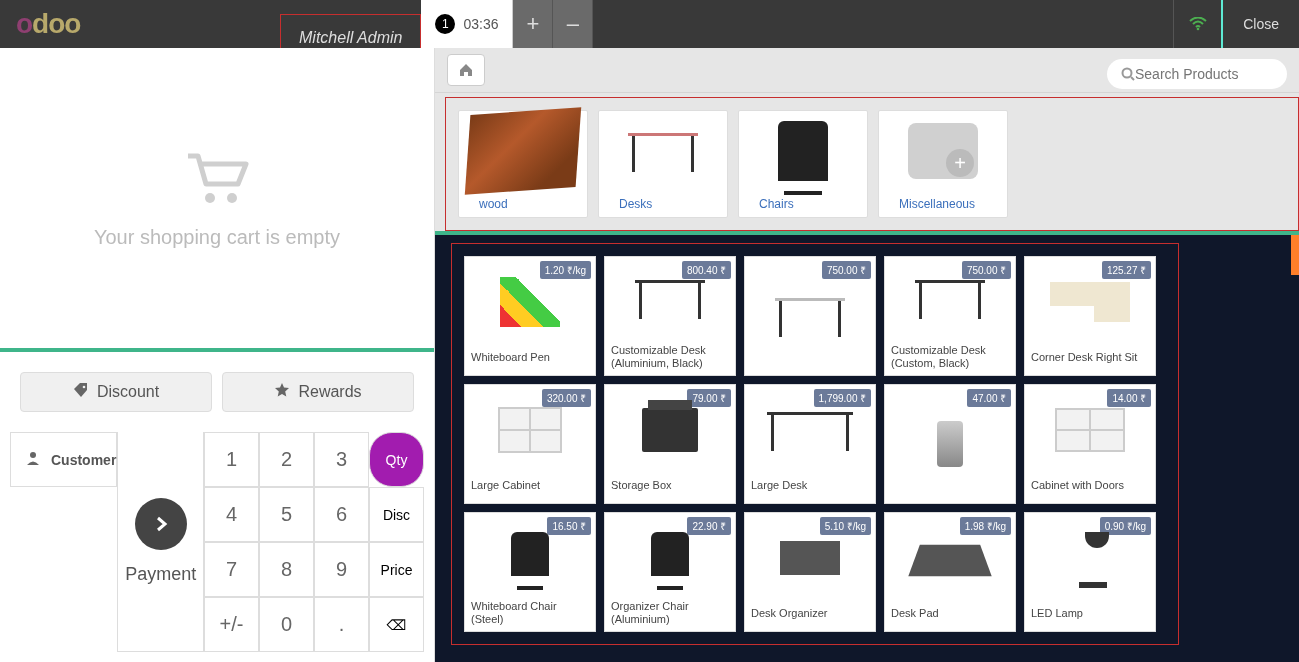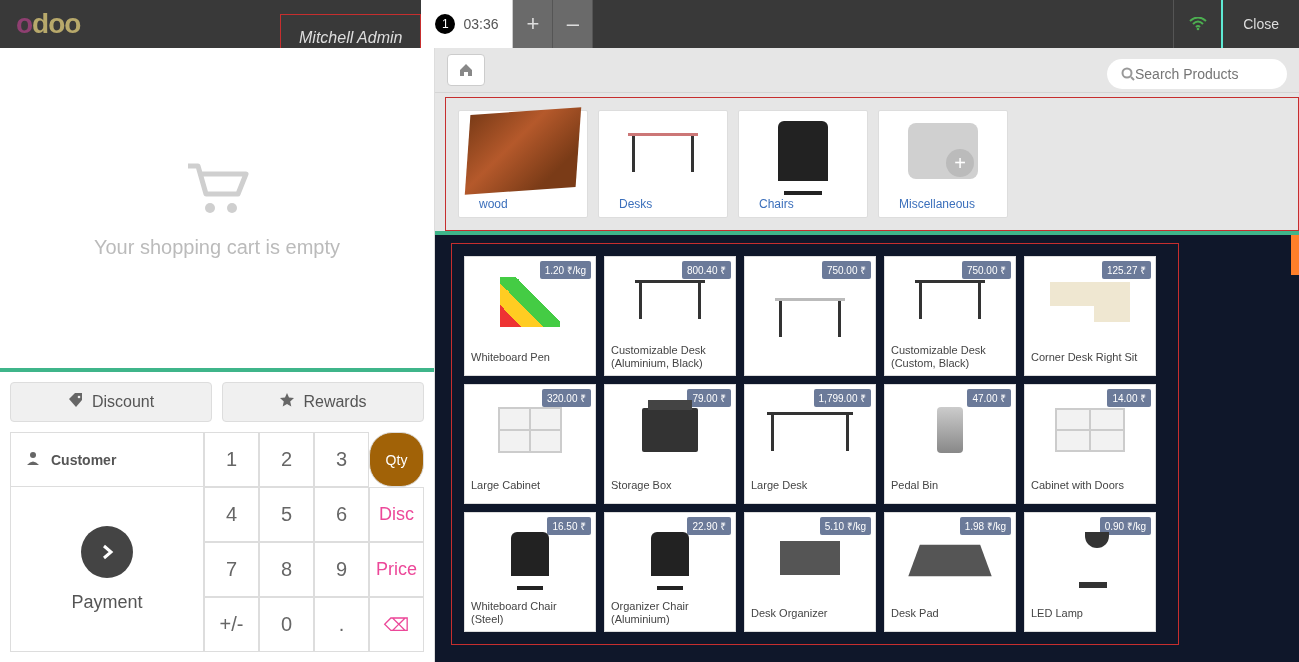--- a/index.html
+++ b/index.html
@@ -25,32 +25,32 @@
 
   
   .main { display:flex; height: calc(100% - 48px); }
 
   
   .left { width: 435px; background:#fff; display:flex; flex-direction:column; border-right:1px solid #ddd;}
   .cart-area { flex:1; display:flex; flex-direction:column; align-items:center; justify-content:center; color:#bbb; background:#fff;}
   .cart-area .cart-svg { width:70px; height:60px; margin-bottom:18px; }
   .cart-area .empty { font-size:20px; color:#bbb; font-weight:400;}
   .green-sep { height:4px; background:#3fb58a; width:100%; }
-  .buttons-row { display:flex; gap:10px; padding:10px;}
+  .buttons-row { display:flex; gap:10px; padding:20px;}
   .big-btn { flex:1; height:40px; background:#f0f0f0; border:1px solid #ddd; border-radius:4px; display:flex; align-items:center; justify-content:center; gap:8px; font-size:16px; color:#555;}
   .pad-area { display:flex; padding:0 10px 10px 10px; gap:0;}
-  .customer-col { width: 200px; display:flex; flex-direction:column; }
+  .customer-col { width: 200px; display:flex; flex-direction:row; }
   .customer-cell { height:55px; background:#fff; border:1px solid #ddd; display:flex; align-items:center; gap:10px; padding-left:14px; font-size:14px; color:#555; font-weight:600;}
   .payment-cell { flex:1; background:#fff; border:1px solid #ddd; border-top:none; display:flex; flex-direction:column; align-items:center; justify-content:center; gap:14px;}
   .payment-circle { width:52px; height:52px; border-radius:50%; background:#444; display:flex; align-items:center; justify-content:center; color:#fff;}
   .payment-label { font-size:18px; color:#555;}
   .keypad { display:grid; grid-template-columns: repeat(3, 55px) 55px; grid-auto-rows:55px;}
   .key { background:#fff; border:1px solid #ddd; display:flex; align-items:center; justify-content:center; font-size:20px; color:#666;}
-  .key.side { font-size:18px; color:#ec4899;}
-  .key.qty { background:#a16207; color:#fff; font-size:14px;border-radius:23px;}
+  .key.side { font-size:14px; color:#000000;}
+  .key.qty { background:#a21caf; color:#fff; font-size:14px;border-radius:23px;}
 
   
   .right { flex:1; display:flex; flex-direction:column; background:#e6e6e6; position:relative;}
   .toolbar { height:45px; display:flex; align-items:center; padding:0 12px; background:#e6e6e6; border-bottom:1px solid #d5d5d5;}
   .home-btn { width:38px; height:32px; background:#fff; border:1px solid #ccc; border-radius:4px; display:flex; align-items:center; justify-content:center; color:#888;}
   .search-wrap { margin-left:auto; background:#fff; border-radius:16px; height:30px; display:flex; align-items:center; padding:0 14px; gap:0; color:#999; font-size:14px; min-width:180px;margin-top:8px;}
   .search-wrap input { border:none; outline:none; font-size:14px; color:#555; width:120px; background:transparent;}
 
   .cat-row { display:flex; gap:10px; padding:12px; }
   .cat-card { width:130px; background:#fff; border:1px solid #ddd; border-radius:2px; display:flex; flex-direction:column; }
@@ -301,21 +301,20 @@
               <div class="img">
                   <div class="desk-shape" style="width:86px;"></div>
                 </div>
               <div class="name">Large Desk</div>
             </div>
             <div class="prod">
               <div class="price">47.00 ₹</div>
               <div class="img">
                   <div class="bin-shape"></div>
                 </div>
-              <div class="name">Pedal Bin</div>
             </div>
             <div class="prod">
               <div class="price">14.00 ₹</div>
               <div class="img">
                   <div class="cabinet-shape" style="width:70px;height:44px;">
                     <div></div>
                     <div></div>
                     <div></div>
                     <div></div>
                   </div>

